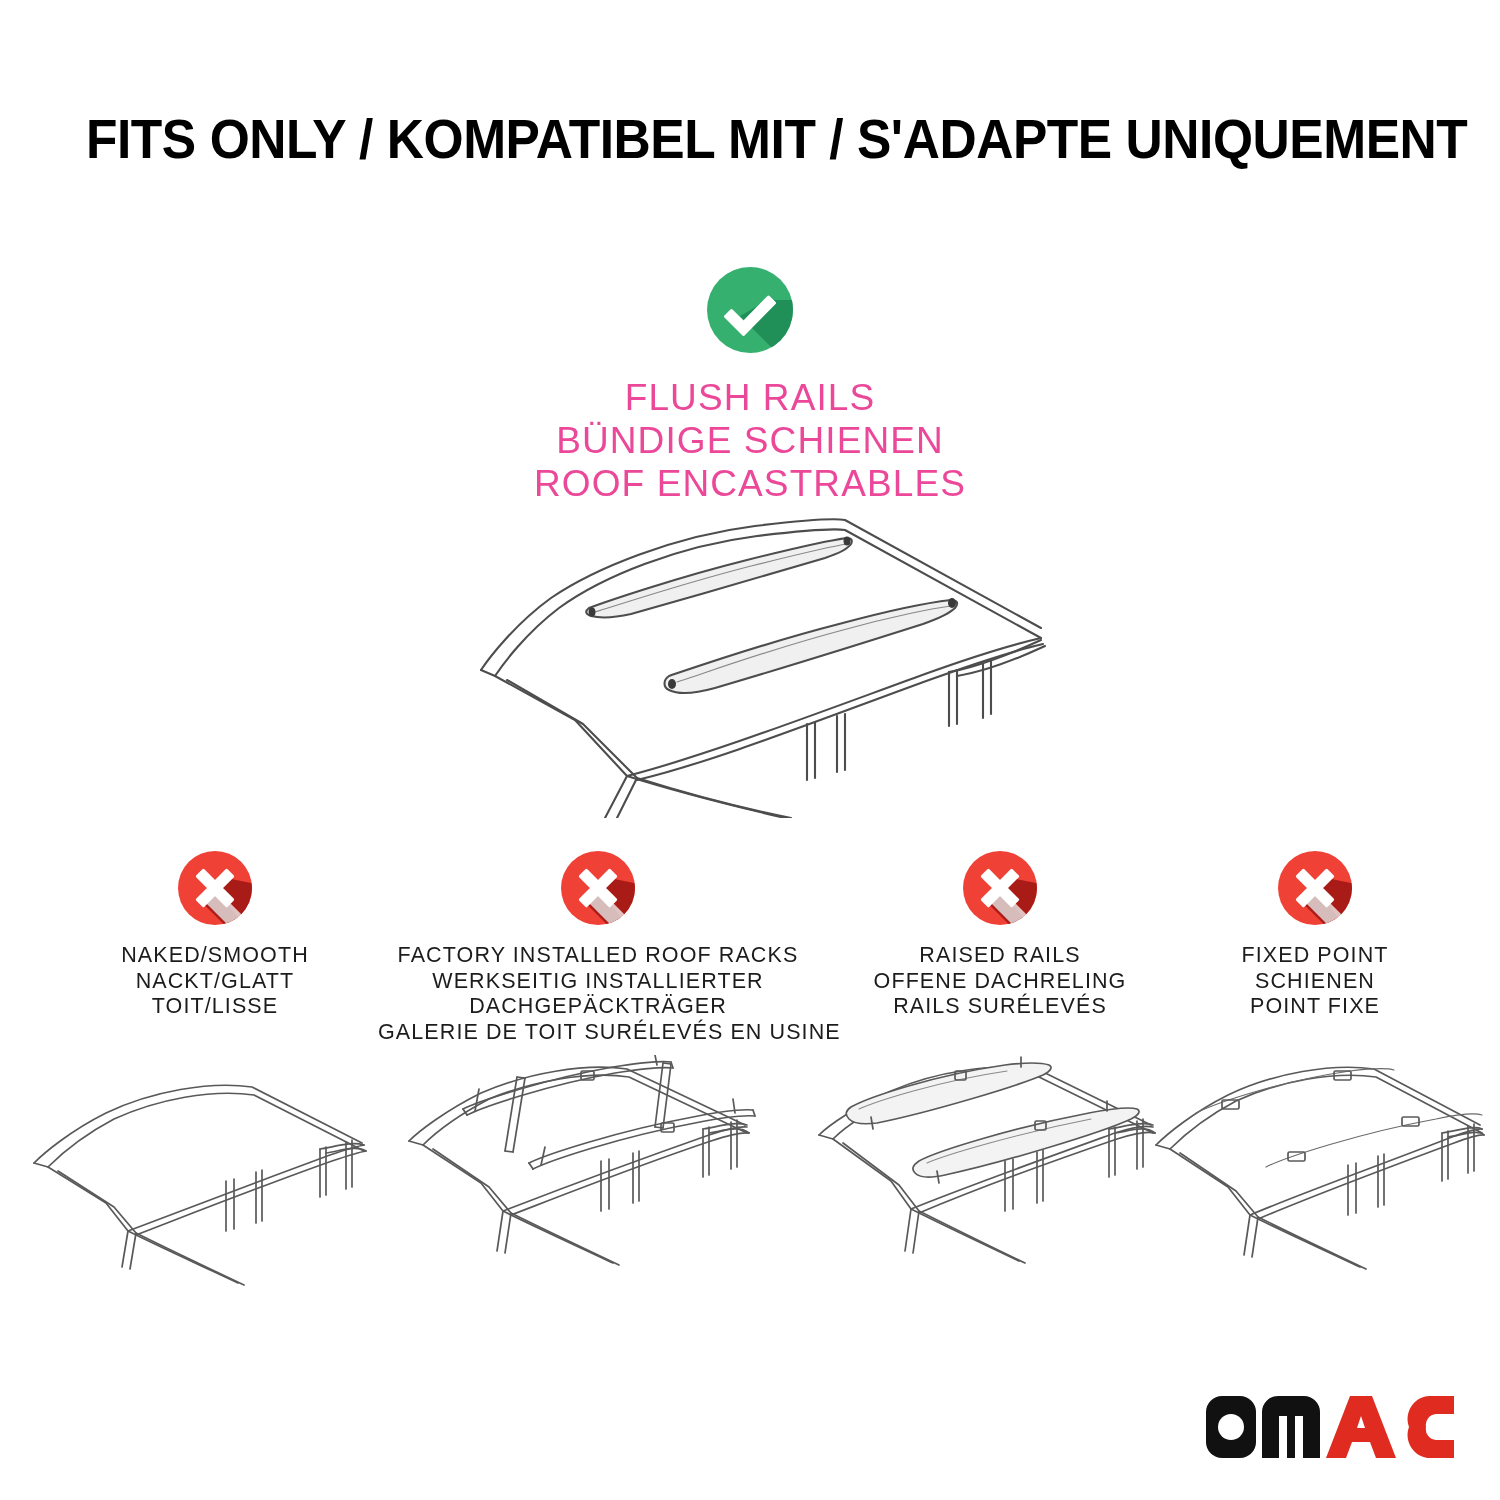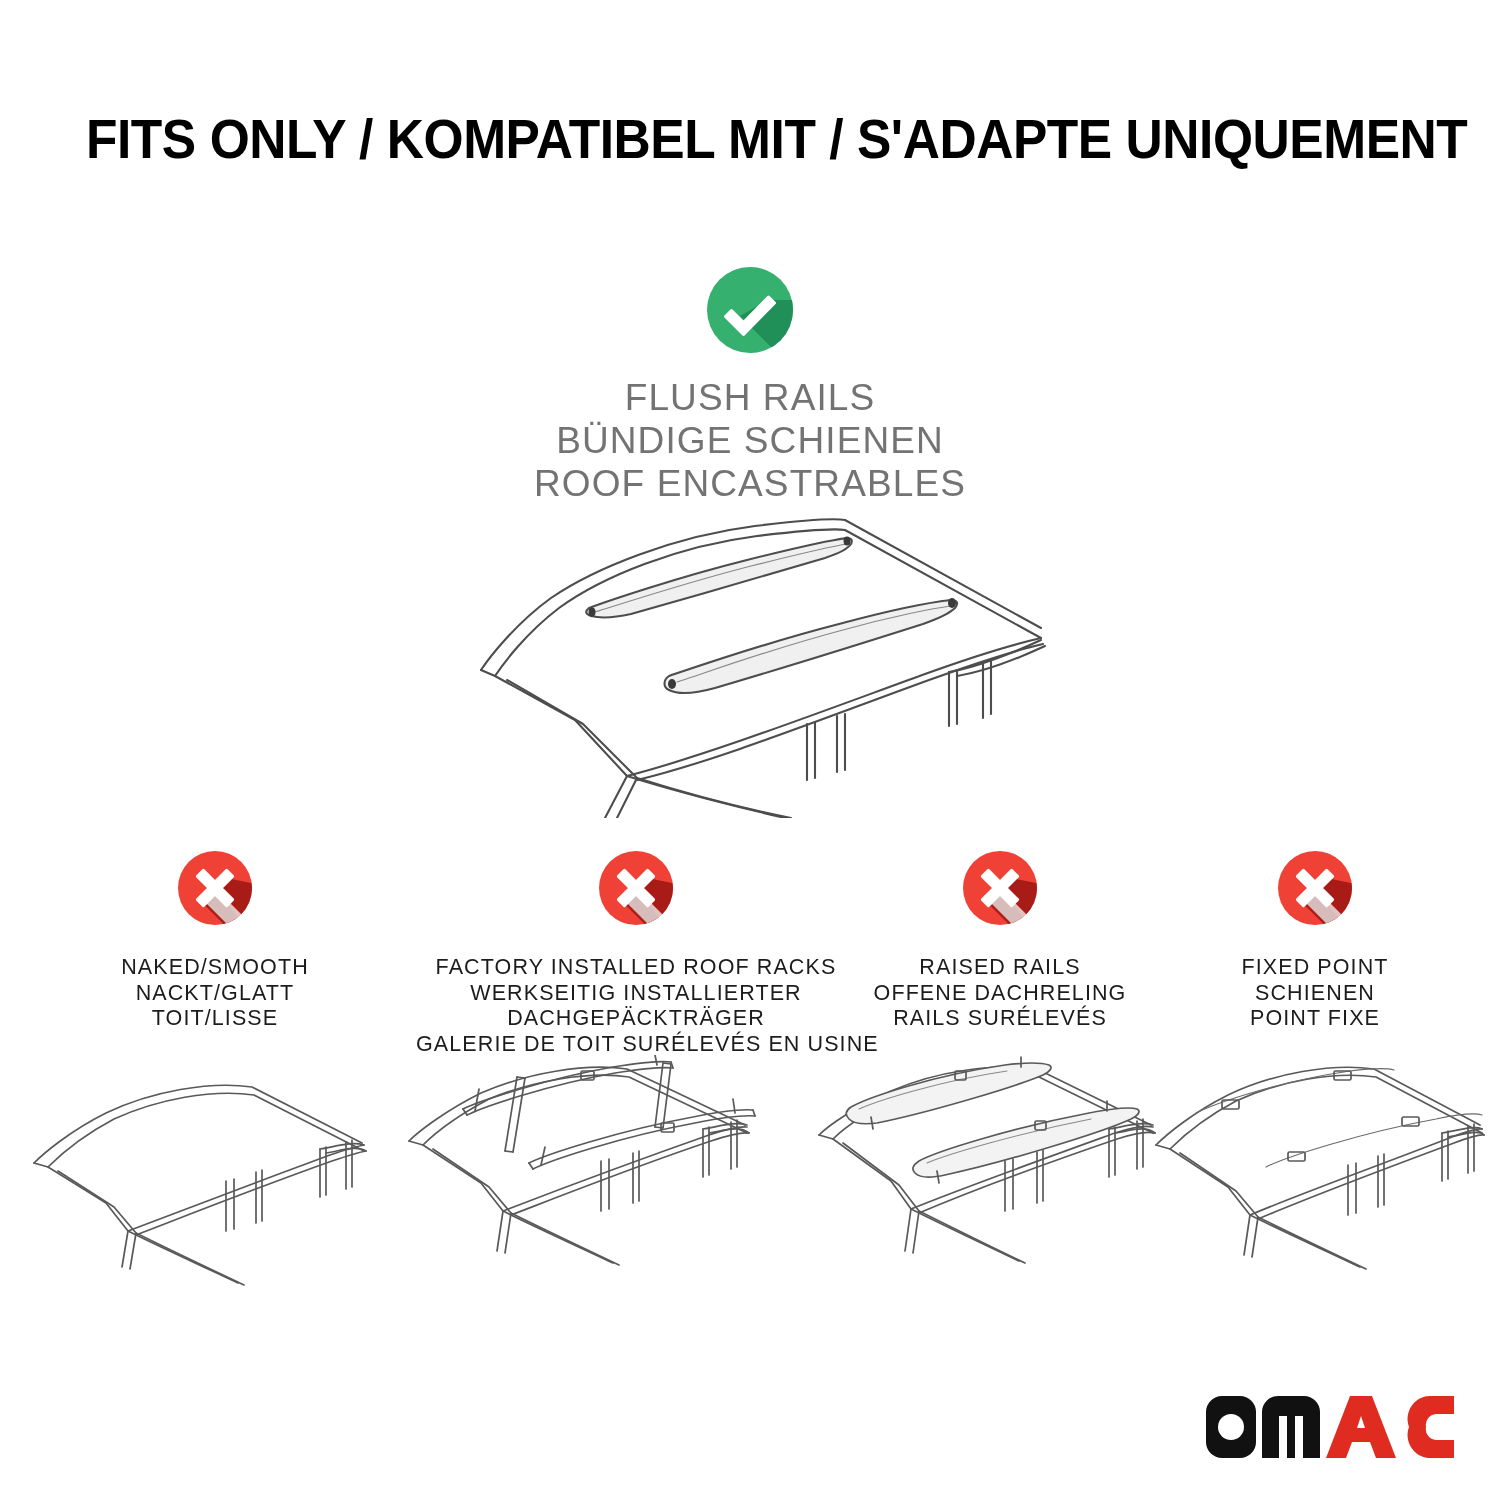--- a/index.html
+++ b/index.html
@@ -47,21 +47,21 @@
     position: relative;
   }
   .badge-svg { display: block; width: 100px; height: 100px; }
 
   .fits-labels {
     margin-top: 16px;
     font-size: 37px;
     line-height: 43px;
     font-weight: 400;
     letter-spacing: 1.1px;
-    color: #737373;
+    color: #ec4899;
   }
 
   .hero-art {
     position: absolute;
     left: 455px;
     top: 488px;
     width: 600px;
     height: 330px;
   }
   .hero-art svg { display: block; width: 100%; height: 100%; }
@@ -75,30 +75,30 @@
     height: 260px;
   }
   .nofit-col {
     position: absolute;
     text-align: center;
   }
   .nofit-col .badge-wrap { width: 86px; height: 86px; }
   .nofit-col .badge-svg { width: 86px; height: 86px; }
 
   .nofit-labels {
-    margin-top: 24px;
+    margin-top: 12px;
     font-size: 21.5px;
     line-height: 25.5px;
     letter-spacing: 1.1px;
     color: #1c1c1c;
     white-space: nowrap;
   }
 
   .col-1 { left: 60px;   width: 310px; }
-  .col-2 { left: 416px;  width: 440px; }
+  .col-2 { left: 378px;  width: 440px; }
   .col-3 { left: 830px;  width: 340px; }
   .col-4 { left: 1170px; width: 290px; text-align: center; }
 
   
   .roof-art {
     position: absolute;
     height: 240px;
   }
   .roof-art svg { display: block; width: 100%; height: 100%; }
   .art-1 { left: 30px;   top: 1055px; width: 350px; }

